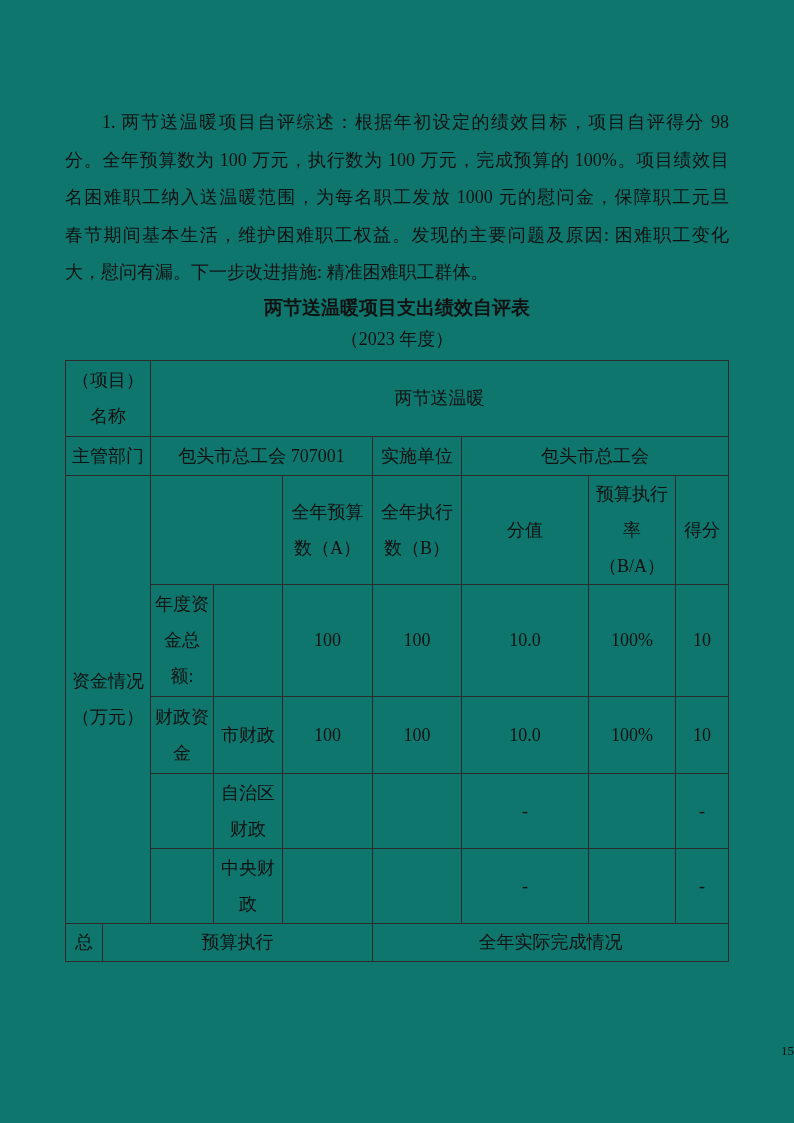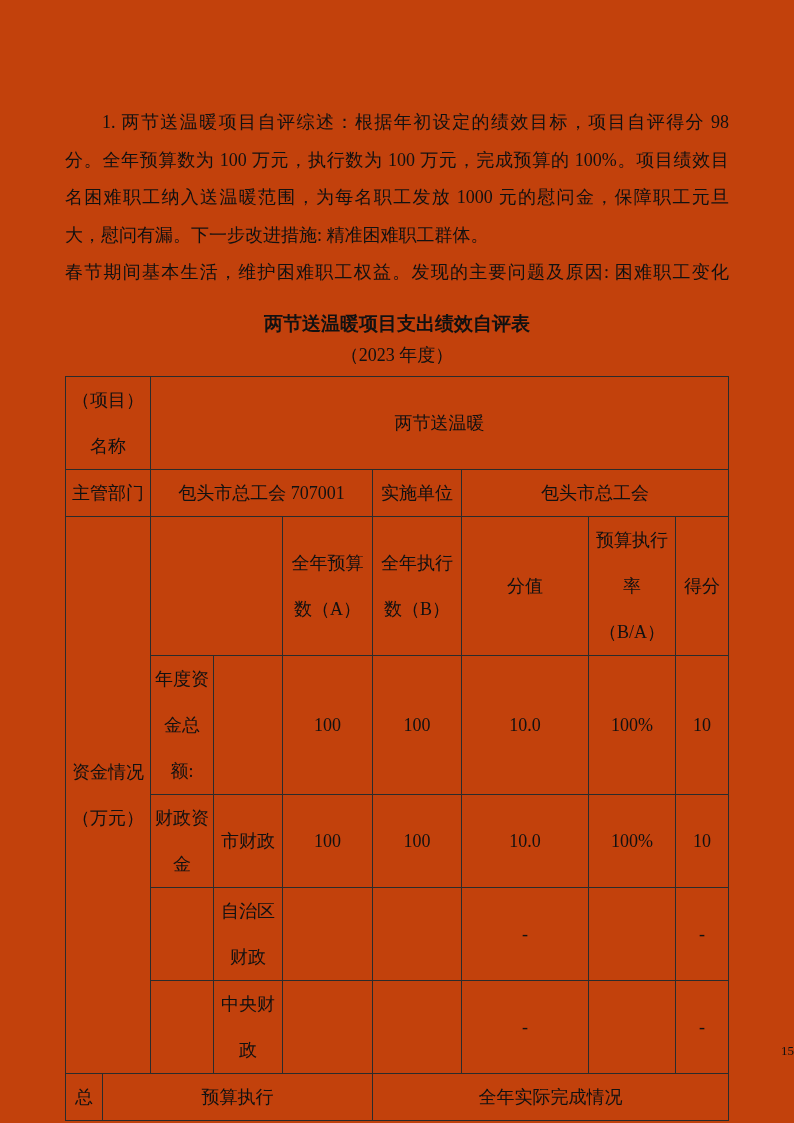--- a/index.html
+++ b/index.html
@@ -1,19 +1,19 @@
 <!DOCTYPE html>
 <html lang="zh"><head>
 <meta charset="utf-8">
 <style>
   html,body { margin:0; padding:0; background:#ffffff; }
   .page {
     position:relative;
     width:794px; height:1123px;
-    background:#c2410c;
+    background:#0f766e;
     font-family:"Liberation Serif","DejaVu Serif",serif;
     color:#111111;
     overflow:hidden;
   }
   .content {
     position:absolute;
     left:65px; top:104px;
     width:664px;
   }
   
@@ -24,21 +24,21 @@
     height:37.5px;
     overflow:hidden;
     text-align:justify;
     text-align-last:justify;
     white-space:normal;
   }
   .pline.first { text-indent:37px; }
   .pline.last  { text-align-last:left; }
   
   .tbl-title {
-    margin-top:18px;
+    margin-top:2px;
     text-align:center;
     font-size:19px;
     font-weight:bold;
     line-height:28px;
   }
   .tbl-subtitle {
     text-align:center;
     font-size:18px;
     font-weight:normal;
     line-height:34px;
@@ -49,21 +49,21 @@
     border-collapse:collapse;
     table-layout:fixed;
     width:664px;
   }
   table.self-eval td {
     border:1.5px solid #2b2b2b;
     padding:0 4px;
     text-align:center;
     vertical-align:middle;
     font-size:18px;
-    line-height:46px;
+    line-height:36px;
     overflow:hidden;
   }
   td.pre  { white-space:pre-line; }
   td.left { text-align:left; padding-left:8px; }
   td.lbl  { text-align:left; padding-left:6px;margin-left:28px; }
   
   .page-number {
     position:absolute;
     left:0; top:1042px;
     width:794px;
@@ -75,22 +75,22 @@
 </head>
 <body>
 
 <div class="page">
   <div class="content">
 
     <div class="para">
       <div class="pline first">1. 两节送温暖项目自评综述：根据年初设定的绩效目标，项目自评得分 98</div>
       <div class="pline">分。全年预算数为 100 万元，执行数为 100 万元，完成预算的 100%。项目绩效目</div>
       <div class="pline">名困难职工纳入送温暖范围，为每名职工发放 1000 元的慰问金，保障职工元旦</div>
+      <div class="pline">春节期间基本生活，维护困难职工权益。发现的主要问题及原因: 困难职工变化</div>
       <div class="pline last">大，慰问有漏。下一步改进措施: 精准困难职工群体。</div>
-      <div class="pline">春节期间基本生活，维护困难职工权益。发现的主要问题及原因: 困难职工变化</div>
     </div>
 
     <div class="tbl-title">两节送温暖项目支出绩效自评表</div>
     <div class="tbl-subtitle">（2023 年度）</div>
 
     <table class="self-eval">
       <colgroup>
         <col style="width:37px">
           <col style="width:48px">
           <col style="width:63px">

